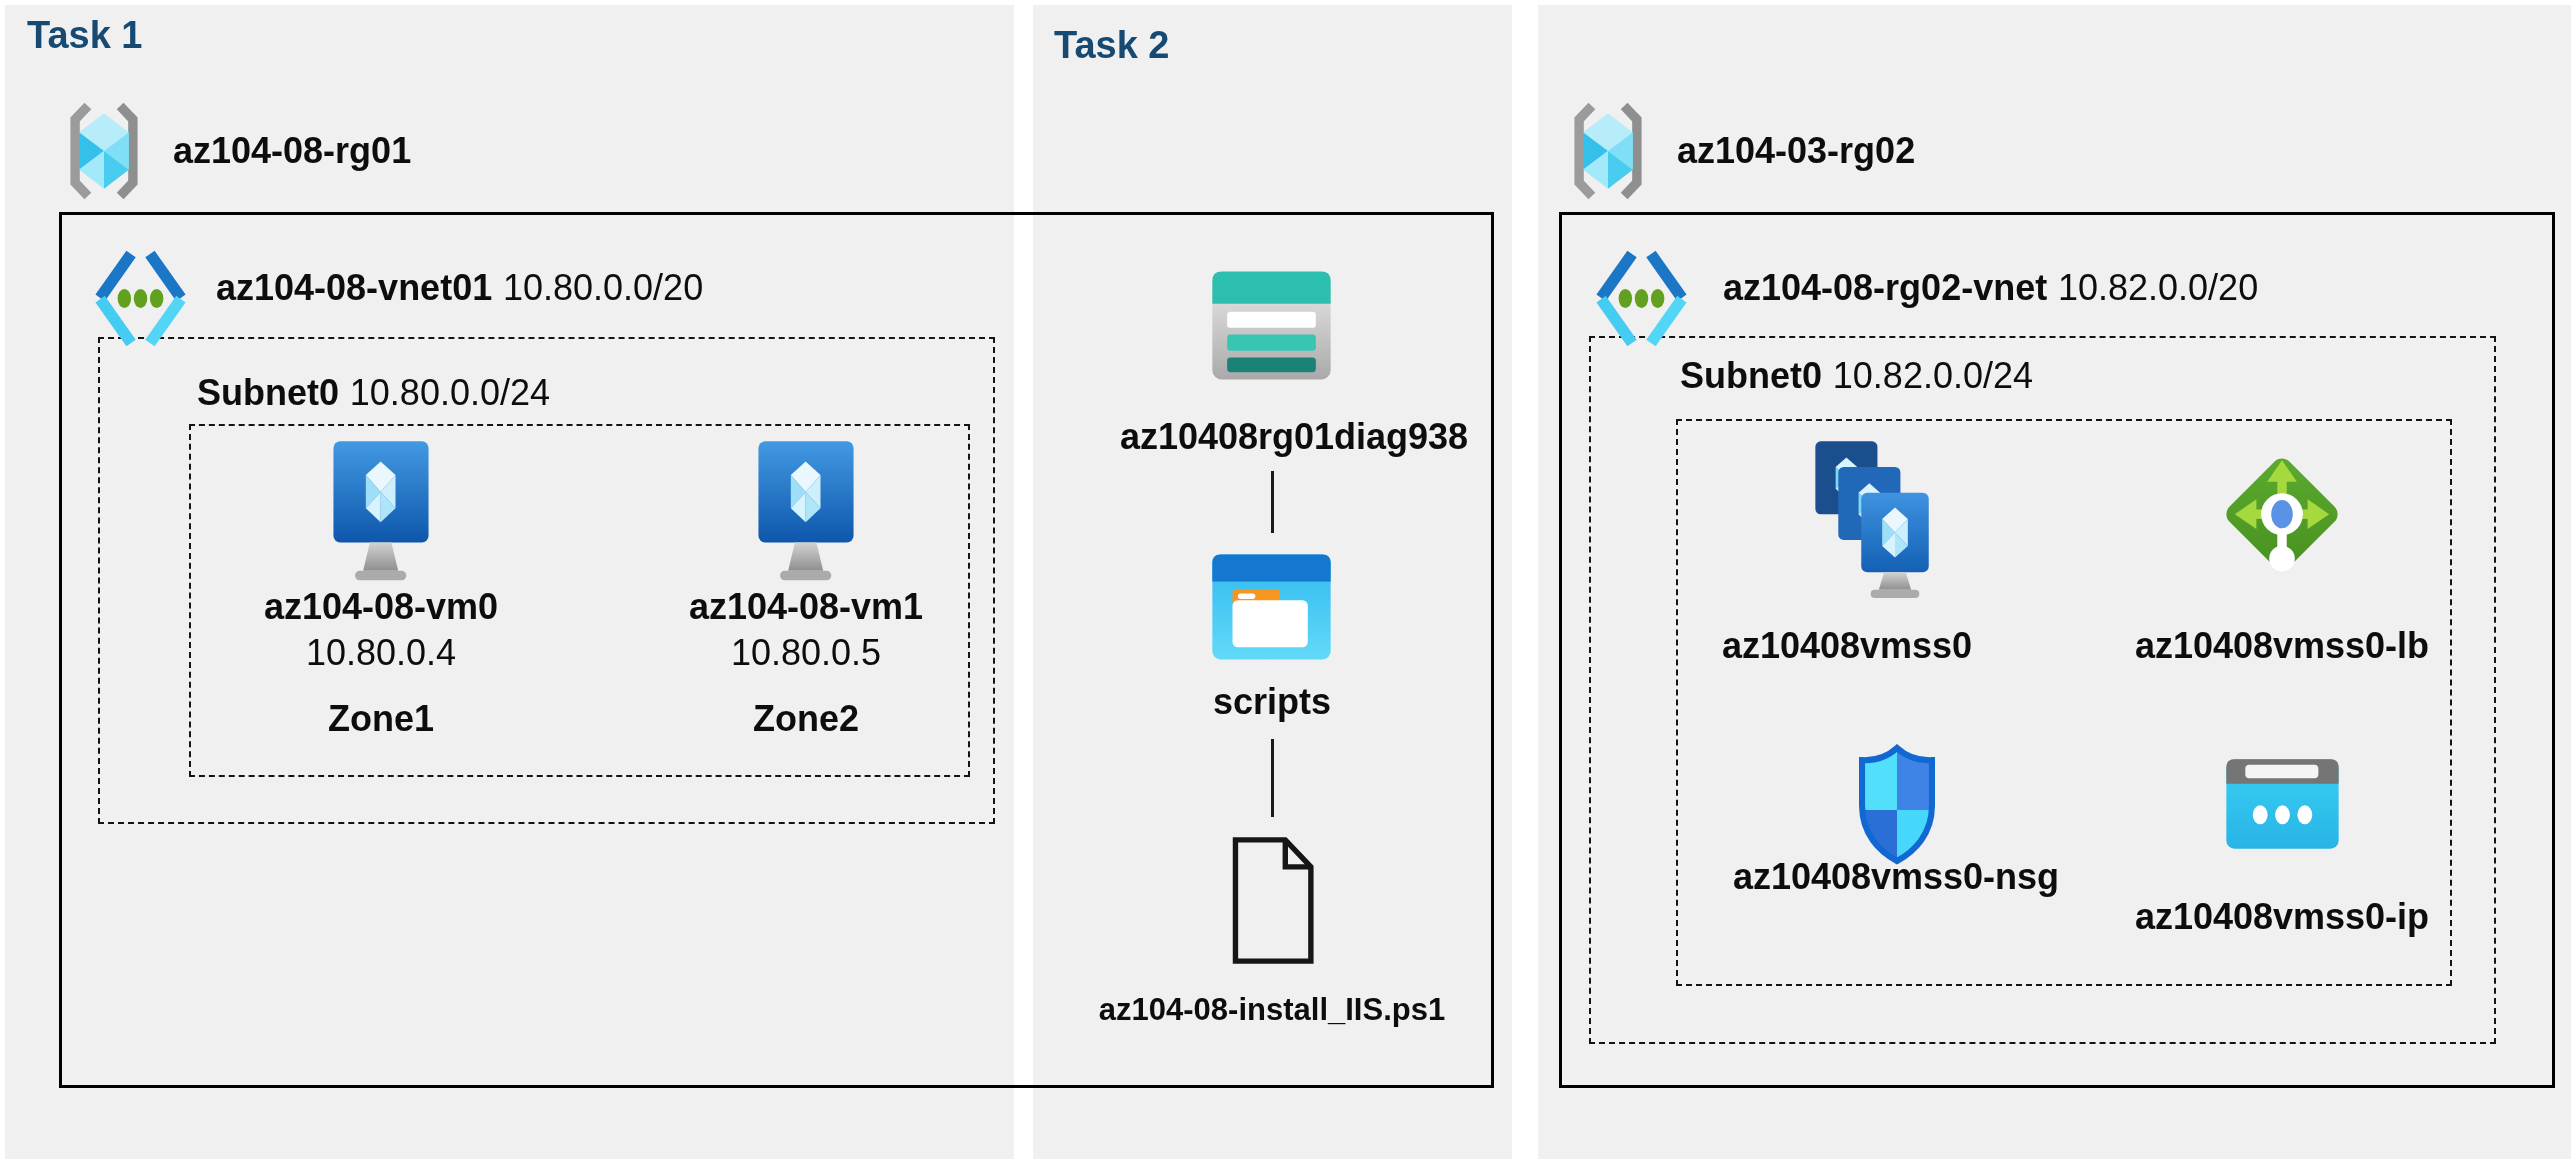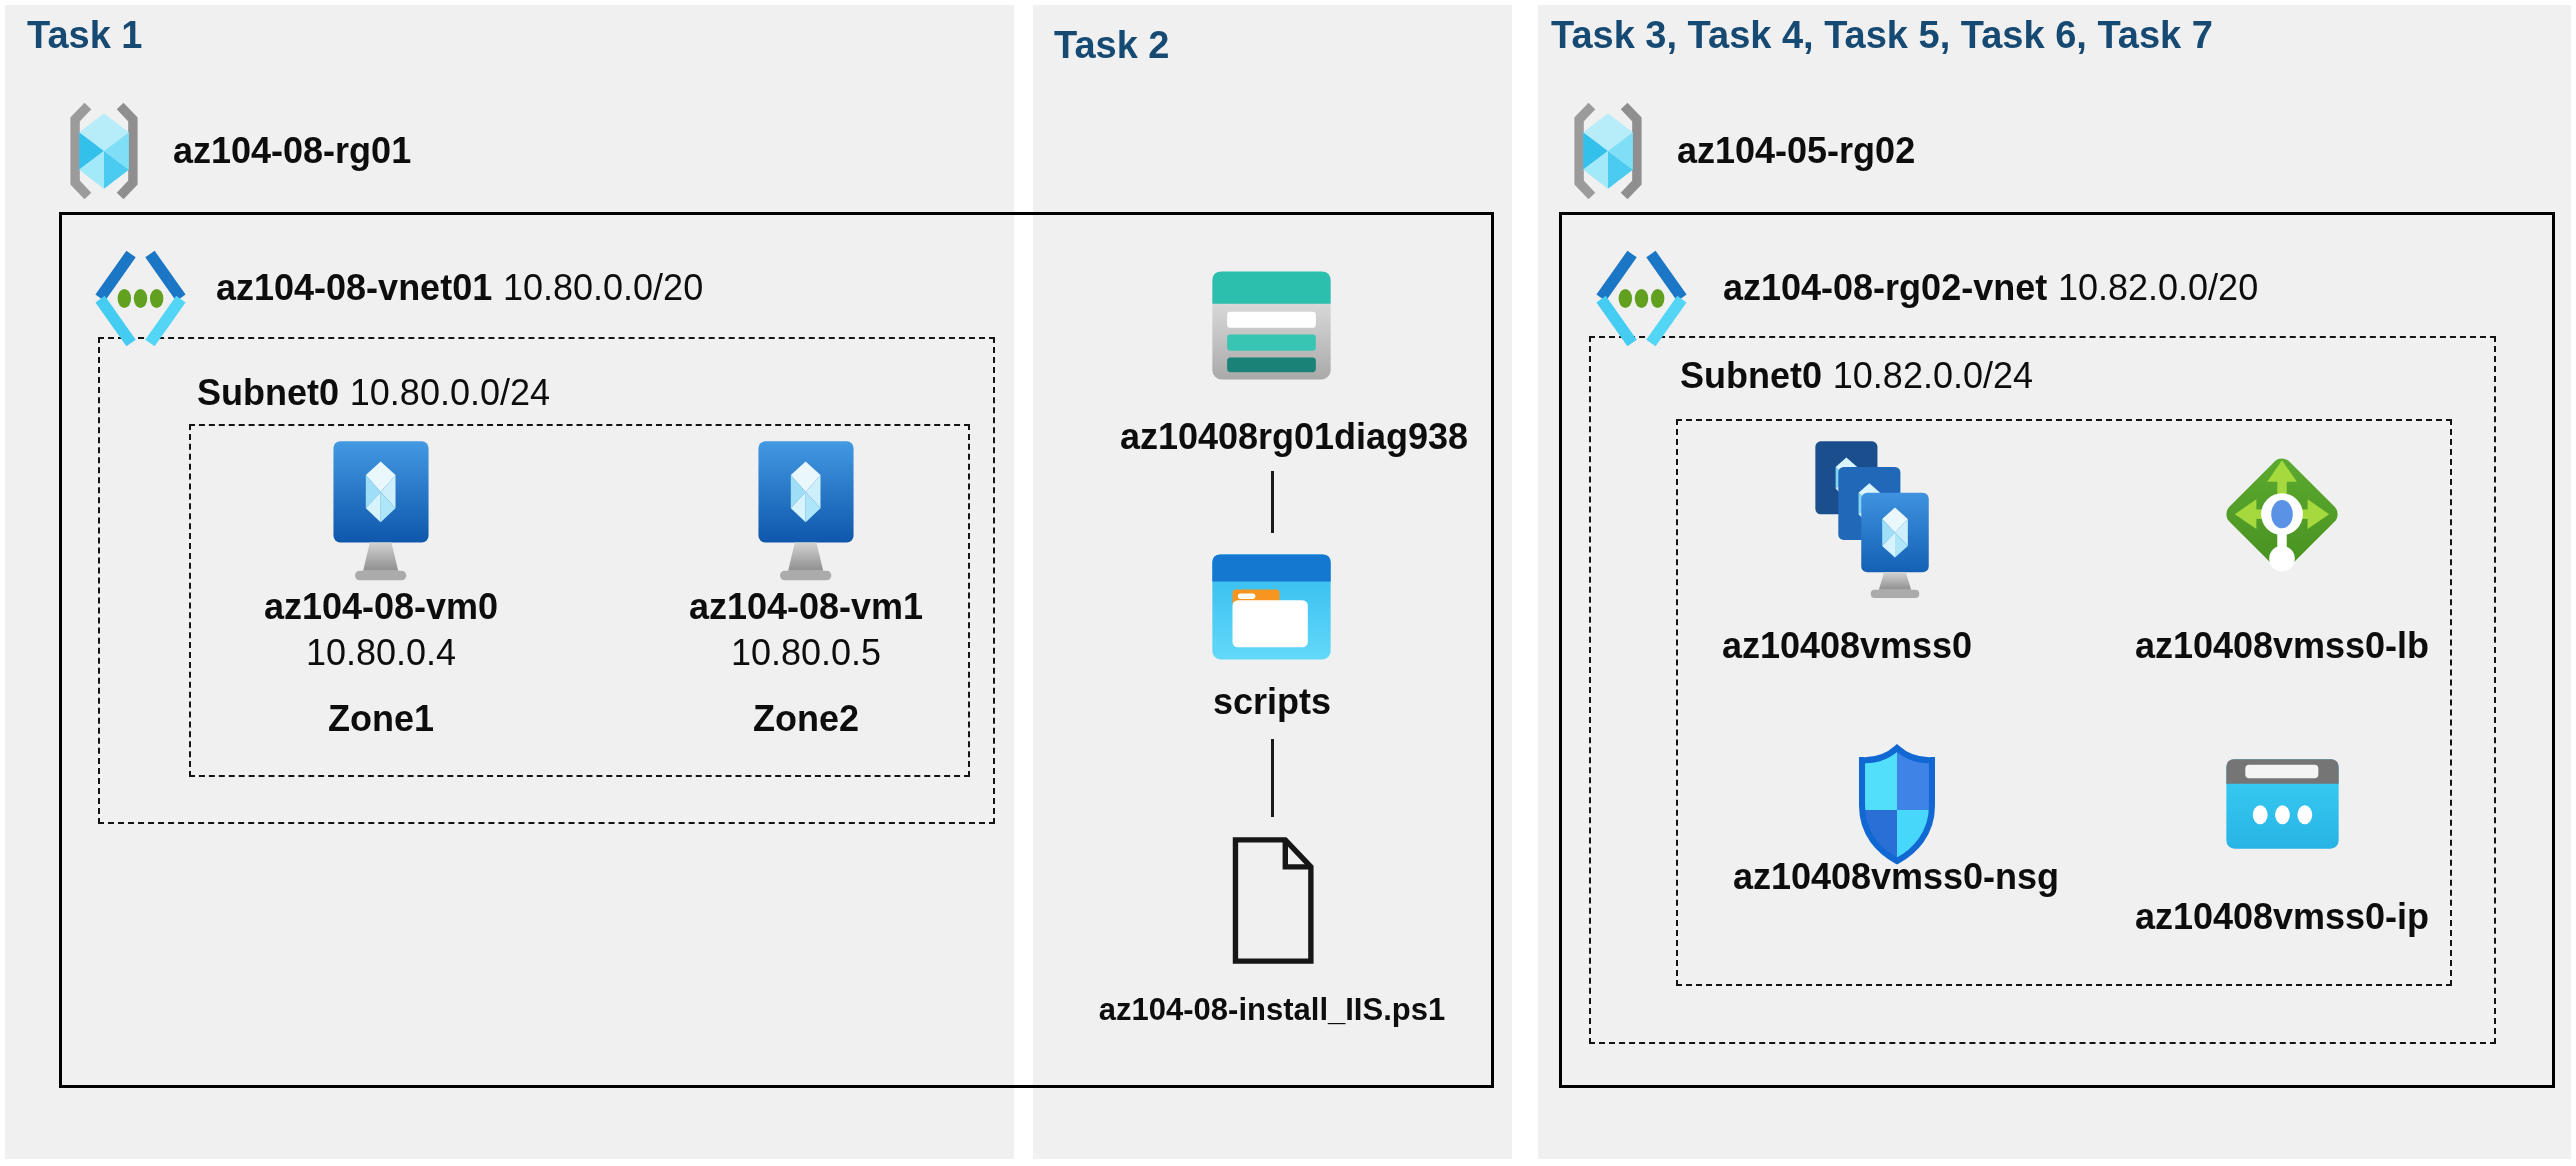--- a/index.html
+++ b/index.html
@@ -57,21 +57,20 @@
       </linearGradient>
     </defs>
   </svg>
 
   <div class="panel" style="left:5.4px;top:5.4px;width:1009px;height:1154px;"></div>
   <div class="panel" style="left:1033px;top:5.4px;width:479px;height:1154px;"></div>
   <div class="panel" style="left:1538px;top:5.4px;width:1033px;height:1154px;"></div>
 
   <div class="title" style="left:27px;top:13.5px;">Task 1</div>
   <div class="title" style="left:1054px;top:24px;">Task 2</div>
-  <div class="title" style="left:1551px;top:13.5px;">Task 3, Task 4, Task 5, Task 6, Task 7</div>
 
   <div class="box-solid" style="left:59px;top:212px;width:1435px;height:876px;"></div>
   <div class="box-solid" style="left:1559px;top:212px;width:996px;height:876px;"></div>
   <div class="box-dashed" style="left:98px;top:337px;width:897px;height:487px;"></div>
   <div class="box-dashed" style="left:189px;top:424px;width:781px;height:353px;"></div>
   <div class="box-dashed" style="left:1589px;top:336px;width:907px;height:708px;"></div>
   <div class="box-dashed" style="left:1676px;top:419px;width:776px;height:567px;"></div>
 
   <svg class="icon" style="left:61px;top:101px;" width="86" height="100" viewBox="0 0 128 148">
     <path d="M40 7 L21 27 L21 121 L40 141" fill="none" stroke="#9b9b9b" stroke-width="14"></path>
@@ -159,21 +158,21 @@
 
   <svg class="icon" style="left:1565px;top:101px;" width="86" height="100" viewBox="0 0 128 148">
     <path d="M40 7 L21 27 L21 121 L40 141" fill="none" stroke="#9b9b9b" stroke-width="14"></path>
     <path d="M88 7 L107 27 L107 121 L88 141" fill="none" stroke="#8f8f8f" stroke-width="14"></path>
     <polygon points="27,46 64,18 101,46 64,74" fill="#b7ecf9"></polygon>
     <polygon points="27,46 64,74 27,102" fill="#33c1ec"></polygon>
     <polygon points="101,46 101,102 64,74" fill="#7edff7"></polygon>
     <polygon points="27,102 64,74 64,130" fill="#a2e9fa"></polygon>
     <polygon points="64,74 101,102 64,130" fill="#49ccf0"></polygon>
   </svg>
-  <div class="lbl" style="left:1677px;top:131px;">az104-05-rg02</div>
+  <div class="lbl" style="left:1677px;top:131px;">az104-03-rg02</div>
 
   <svg class="icon" style="left:1591px;top:248px;" width="101" height="101" viewBox="0 0 150 150">
     <path d="M61 9 L15 74" stroke="#1b76c6" stroke-width="17" fill="none"></path>
     <path d="M15 76 L61 141" stroke="#45ccf2" stroke-width="17" fill="none"></path>
     <path d="M89 9 L135 74" stroke="#1b76c6" stroke-width="17" fill="none"></path>
     <path d="M135 76 L89 141" stroke="#53d6f6" stroke-width="17" fill="none"></path>
     <ellipse cx="51" cy="75" rx="10" ry="14" fill="#62a01f"></ellipse>
     <ellipse cx="75" cy="75" rx="10" ry="14" fill="#62a01f"></ellipse>
     <ellipse cx="99" cy="75" rx="10" ry="14" fill="#62a01f"></ellipse>
   </svg>

